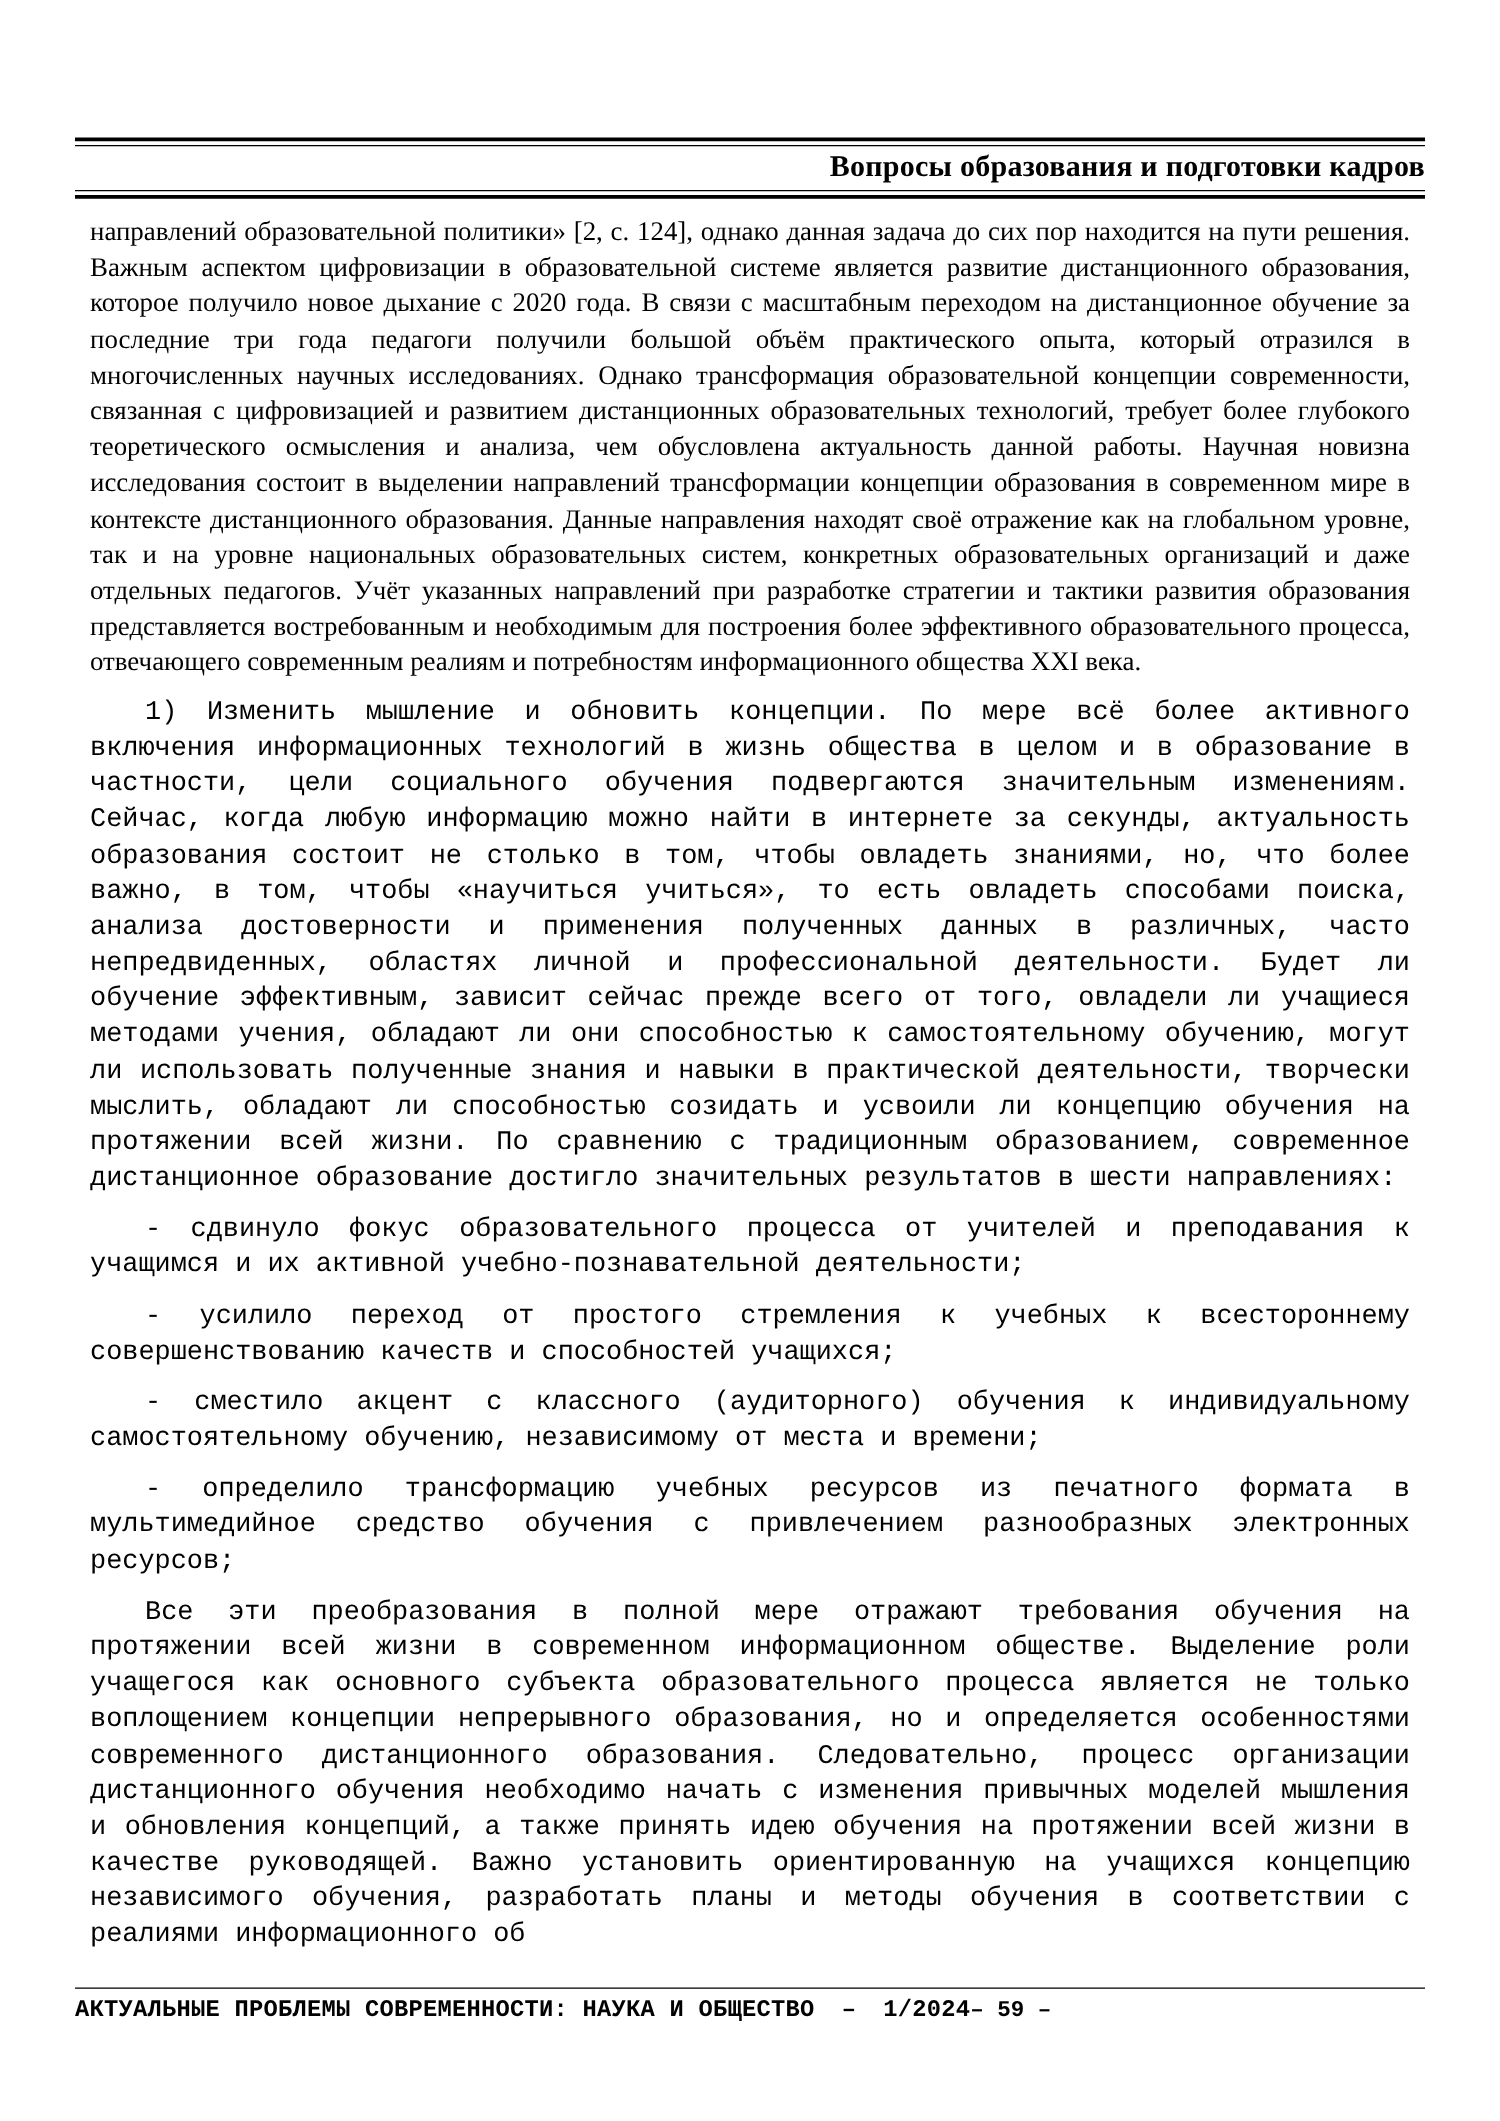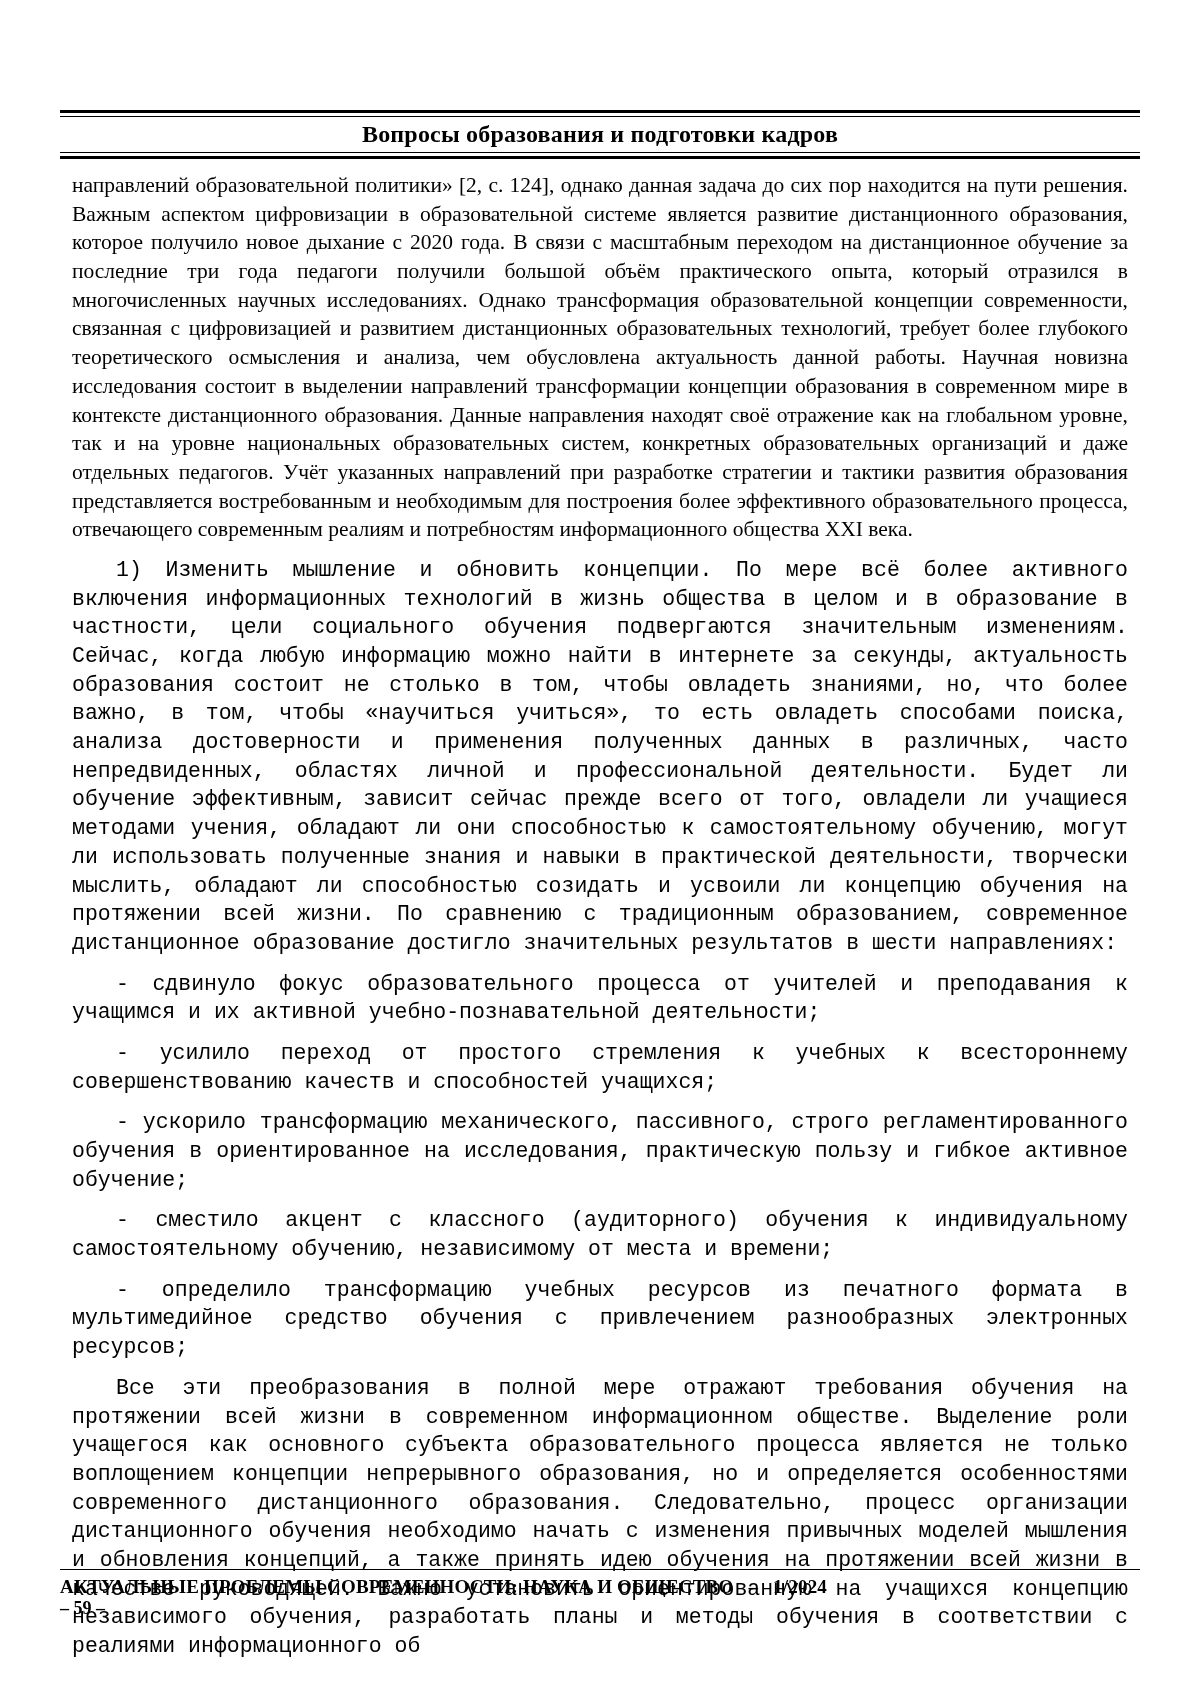--- a/index.html
+++ b/index.html
@@ -24,21 +24,21 @@
     top: 110px;
     width: 1080px;
   }
   .rule-top {
     border-top: 3px solid #000;
     border-bottom: 1px solid #000;
     height: 3px;
     margin: 0 0 0 0;
   }
   .header-title {
-    text-align: center;
+    text-align: right;
     font-family: "Liberation Serif", serif;
     font-weight: bold;
     font-size: 24px;
     letter-spacing: 0.2px;
     padding: 4px 0 4px 0;
   }
   .rule-bottom {
     border-top: 1px solid #000;
     border-bottom: 3px solid #000;
     height: 3px;
@@ -66,25 +66,23 @@
     bottom: 78px;
     width: 1080px;
   }
   .footer-rule {
     border-top: 1.5px solid #000;
     margin-bottom: 6px;
   }
   .footer-row {
     display: flex;
     align-items: baseline;
-    justify-content: space-between;
-    font-family: Liberation Serif, serif;
+    font-family: Liberation Mono, monospace;
     font-weight: bold;
     font-size: 19px;
-    flex-direction: column;
   }
   .footer-left {
     letter-spacing: 0.2px;
   }
   .footer-right {
     font-size: 18px;
     padding-right: 40px;
   }
   .sep {
     display: inline-block;
@@ -100,21 +98,20 @@
 
     <div class="rule-top"></div>
     <div class="header-title">Вопросы образования и подготовки кадров</div>
     <div class="rule-bottom"></div>
 
     <div class="body-text">
       <p class="cont">направлений образовательной политики» [2, с. 124], однако данная задача до сих пор находится на пути решения. Важным аспектом цифровизации в образовательной системе является развитие дистанционного образования, которое получило новое дыхание с 2020 года. В связи с масштабным переходом на дистанционное обучение за последние три года педагоги получили большой объём практического опыта, который отразился в многочисленных научных исследованиях. Однако трансформация образовательной концепции современности, связанная с цифровизацией и развитием дистанционных образовательных технологий, требует более глубокого теоретического осмысления и анализа, чем обусловлена актуальность данной работы. Научная новизна исследования состоит в выделении направлений трансформации концепции образования в современном мире в контексте дистанционного образования. Данные направления находят своё отражение как на глобальном уровне, так и на уровне национальных образовательных систем, конкретных образовательных организаций и даже отдельных педагогов. Учёт указанных направлений при разработке стратегии и тактики развития образования представляется востребованным и необходимым для построения более эффективного образовательного процесса, отвечающего современным реалиям и потребностям информационного общества XXI века.</p>
       <p class="indent">1) Изменить мышление и обновить концепции. По мере всё более активного включения информационных технологий в жизнь общества в целом и в образование в частности, цели социального обучения подвергаются значительным изменениям. Сейчас, когда любую информацию можно найти в интернете за секунды, актуальность образования состоит не столько в том, чтобы овладеть знаниями, но, что более важно, в том, чтобы «научиться учиться», то есть овладеть способами поиска, анализа достоверности и применения полученных данных в различных, часто непредвиденных, областях личной и профессиональной деятельности. Будет ли обучение эффективным, зависит сейчас прежде всего от того, овладели ли учащиеся методами учения, обладают ли они способностью к самостоятельному обучению, могут ли использовать полученные знания и навыки в практической деятельности, творчески мыслить, обладают ли способностью созидать и усвоили ли концепцию обучения на протяжении всей жизни. По сравнению с традиционным образованием, современное дистанционное образование достигло значительных результатов в шести направлениях:</p>
       <p class="indent">- сдвинуло фокус образовательного процесса от учителей и преподавания к учащимся и их активной учебно-познавательной деятельности;</p>
       <p class="indent">- усилило переход от простого стремления к учебных к всестороннему совершенствованию качеств и способностей учащихся;</p>
-      <p class="indent">- ускорило трансформацию механического, пассивного, строго регламентированного обучения в ориентированное на исследования, практическую пользу и гибкое активное обучение;</p>
       <p class="indent">- сместило акцент с классного (аудиторного) обучения к индивидуальному самостоятельному обучению, независимому от места и времени;</p>
       <p class="indent">- определило трансформацию учебных ресурсов из печатного формата в мультимедийное средство обучения с привлечением разнообразных электронных ресурсов;</p>
       <p class="indent">Все эти преобразования в полной мере отражают требования обучения на протяжении всей жизни в современном информационном обществе. Выделение роли учащегося как основного субъекта образовательного процесса является не только воплощением концепции непрерывного образования, но и определяется особенностями современного дистанционного образования. Следовательно, процесс организации дистанционного обучения необходимо начать с изменения привычных моделей мышления и обновления концепций, а также принять идею обучения на протяжении всей жизни в качестве руководящей. Важно установить ориентированную на учащихся концепцию независимого обучения, разработать планы и методы обучения в соответствии с реалиями информационного об</p>
     </div>
 
   </div>
 
   <div class="footer">
     <div class="footer-rule"></div>
     <div class="footer-row">

